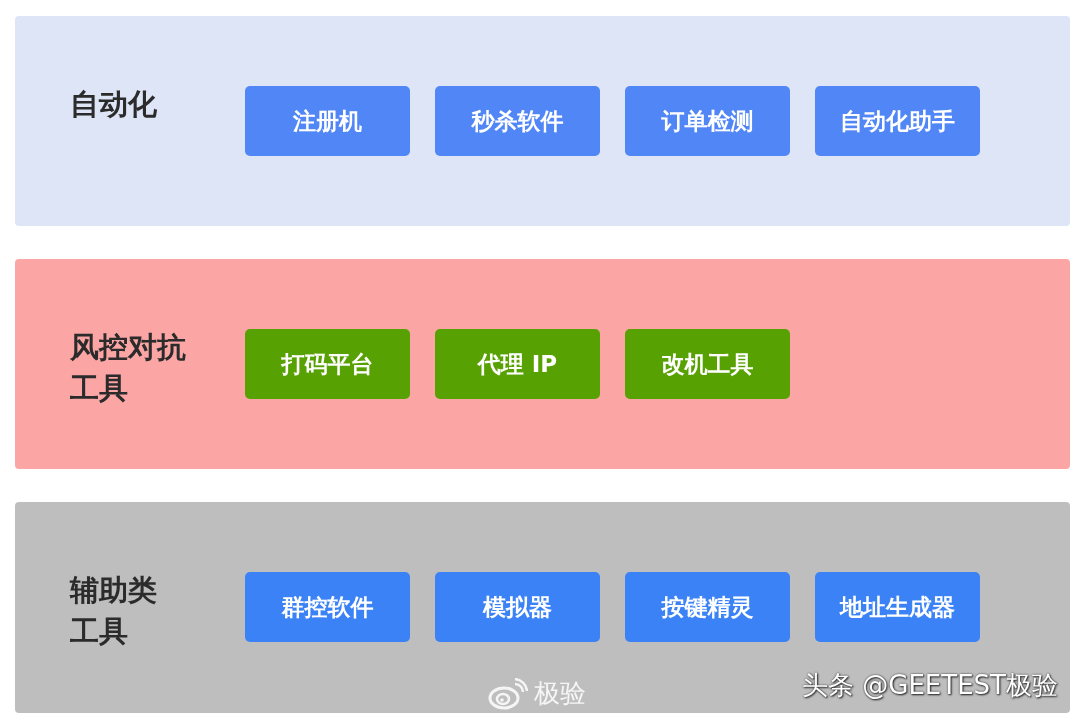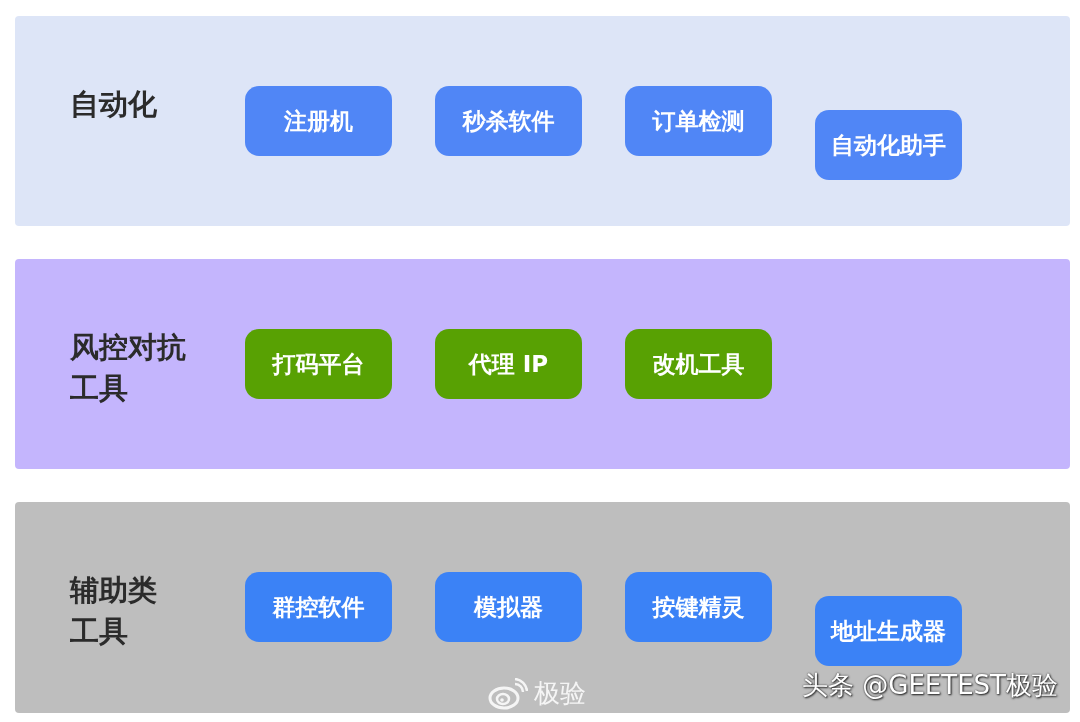--- a/index.html
+++ b/index.html
@@ -1,28 +1,28 @@
 <!DOCTYPE html>
 <html><head>
 <meta charset="utf-8">
 <style>
   html,body{margin:0;padding:0;}
   body{width:1080px;height:722px;background:#ffffff;position:relative;overflow:hidden;
        font-family:"DejaVu Sans","Liberation Sans",sans-serif;}
   .panel{position:absolute;left:15px;width:1055px;height:210px;border-radius:4px;text-decoration:underline;}
   .p0{top:16px;background:#dde5f7;}
-  .p1{top:259px;background:#c4b5fd;}
+  .p1{top:259px;background:#fca5a5;}
   .p2{top:502px;height:211px;background:#bebebe;}
   .cat{position:absolute;left:55px;top:68px;font-size:29px;font-weight:bold;color:#2b2b2b;line-height:41px;width:150px;}
-  .btn{position:absolute;top:70px;width:147px;height:70px;border-radius:14px;color:#ffffff;
+  .btn{position:absolute;top:70px;width:165px;height:70px;border-radius:5px;color:#ffffff;
        font-size:23px;font-weight:bold;display:flex;align-items:center;justify-content:center;}
   .p0 .btn{background:#5086f6;}
   .p1 .btn{background:#58a103;}
   .p2 .btn{background:#3b82f6;}
-  .b0{left:230px;} .b1{left:420px;text-align:center;} .b2{left:610px;} .b3{left:800px;margin-top:24px;}
+  .b0{left:230px;} .b1{left:420px;text-align:center;} .b2{left:610px;} .b3{left:800px;}
   .wm-weibo{position:absolute;left:488px;top:676px;display:flex;align-items:center;gap:6px;
        color:#ffffff;font-size:26px;opacity:0.85;}
   .weibo-icon{width:40px;height:32px;position:relative;}
   .wm-toutiao{position:absolute;right:22px;top:668px;font-size:26px;color:#ffffff;
        text-shadow:0 0 2px #333,1px 1px 2px #222;}
 </style>
 </head>
 <body>
 
 <div class="panel p0">

